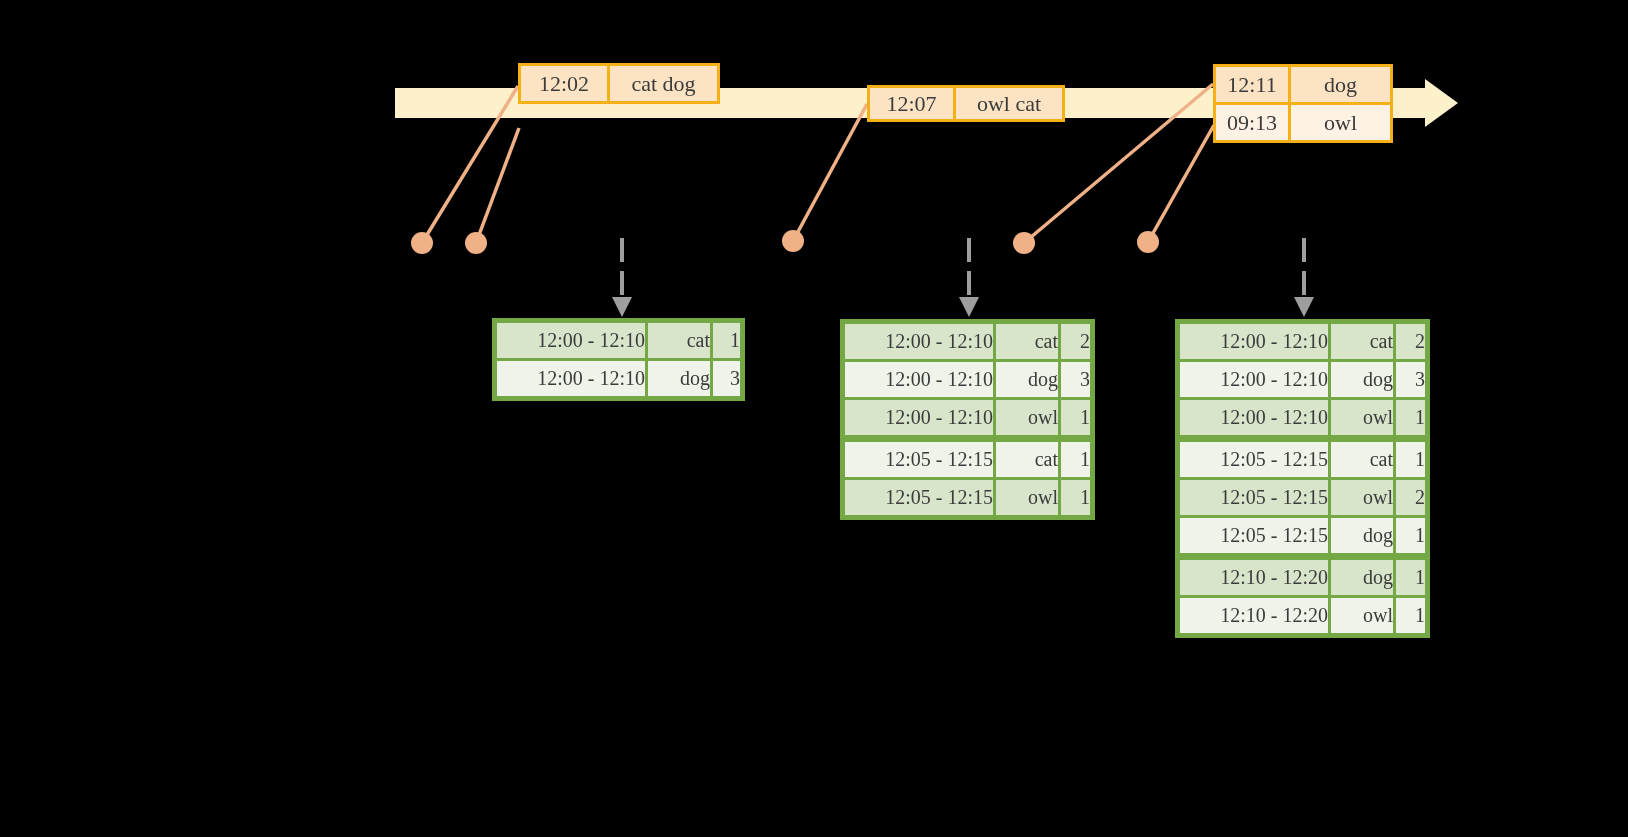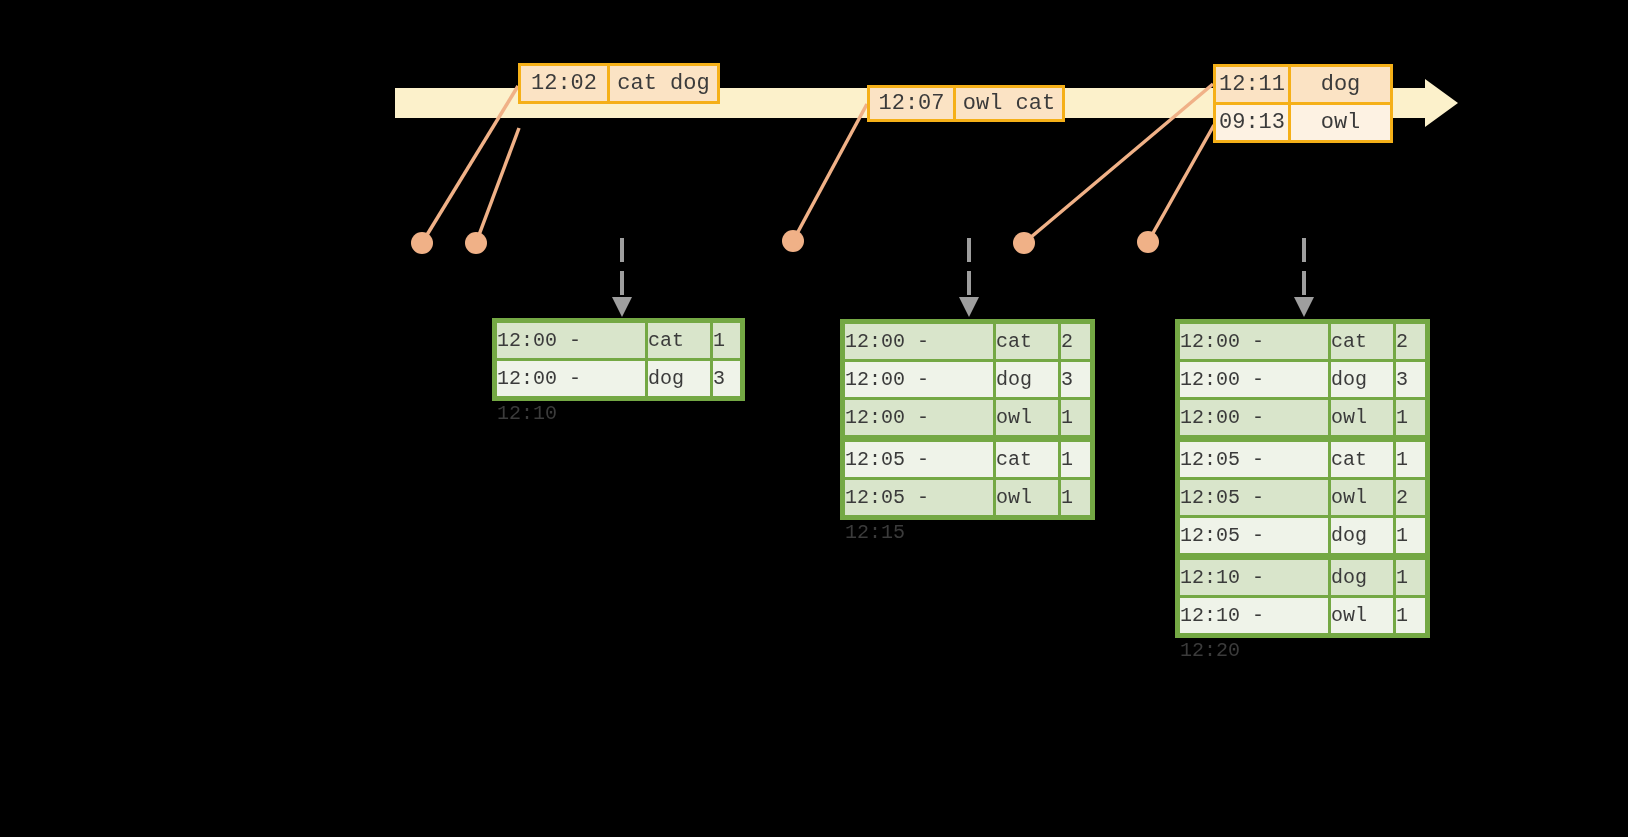--- a/index.html
+++ b/index.html
@@ -1,39 +1,39 @@
 <!DOCTYPE html>
 <html><head>
 <meta charset="utf-8">
 <style>
   html,body{margin:0;padding:0;background:#000;}
   .canvas{
     position:relative;width:1628px;height:837px;background:#000000;overflow:hidden;
-    font-family:Liberation Mono, monospace;color:#3b3b3b;
+    font-family:Liberation Serif, serif;color:#3b3b3b;
   }
   
   .timeline-band{position:absolute;left:395px;top:88px;width:1030px;height:30px;background:#fcf1cb;z-index:1;}
   .timeline-arrowhead{position:absolute;left:1425px;top:79px;width:0;height:0;z-index:1;
     border-top:24px solid transparent;border-bottom:24px solid transparent;border-left:33px solid #fcf1cb;}
   
   .overlay{position:absolute;left:0;top:0;z-index:2;pointer-events:none;}
   
   .event-table{position:absolute;z-index:3;background:#f5b018;border:3px solid #f5b018;}
   .event-table .ev-row{display:grid;gap:3px;margin-top:3px;background:#f5b018;}
   .event-table .ev-row:first-child{margin-top:0;}
   .event-table .cell{height:35px;line-height:35px;text-align:center;font-size:22px;}
   .event-table.small .cell{height:31px;line-height:31px;}
   .ev-row.dark  .cell{background:#fbe3c4;}
   .ev-row.light .cell{background:#fdf2e3;}
   
   .result-table{position:absolute;z-index:3;background:#74a844;border:5px solid #74a844;}
   .result-table .res-row{display:grid;grid-template-columns:148px 62px 1fr;gap:3px;margin-top:3px;background:#74a844;}
   .result-table .res-row:first-child{margin-top:0;}
   .result-table .res-row.group-start{margin-top:7px;}
-  .result-table .cell{height:35px;line-height:35px;text-align:left;font-size:20px;}
+  .result-table .cell{height:35px;line-height:35px;text-align:right;font-size:20px;}
   .res-row.dark  .cell{background:#d9e5cb;}
   .res-row.light .cell{background:#eff3e9;}
 </style>
 </head>
 <body>
 
 <div class="canvas">
 
   <div class="timeline-band"></div>
   <div class="timeline-arrowhead"></div>

